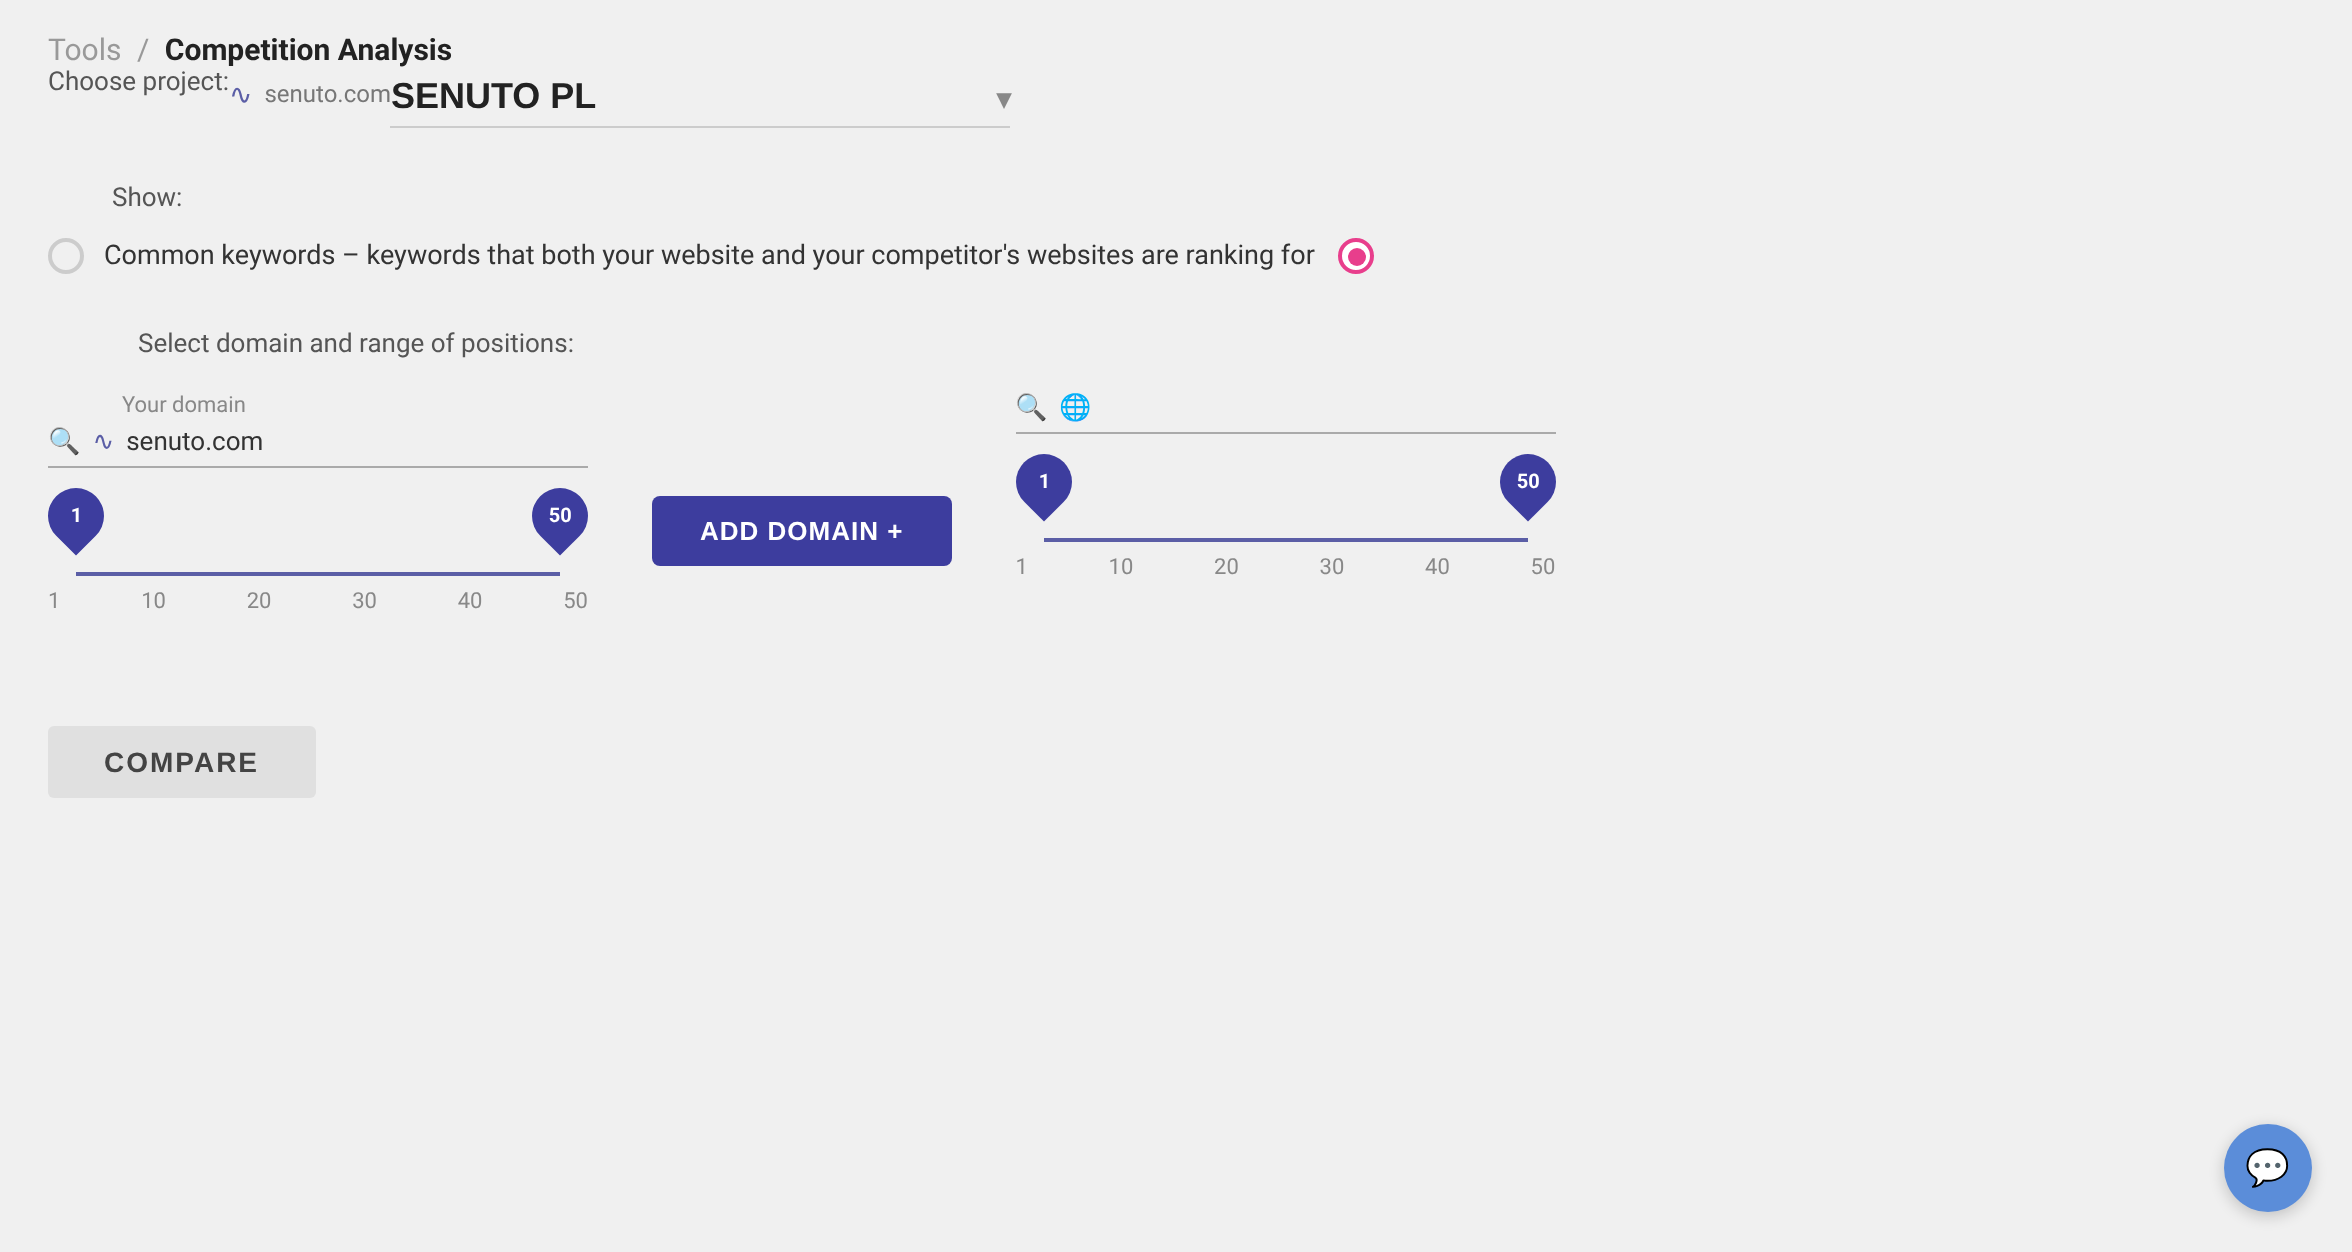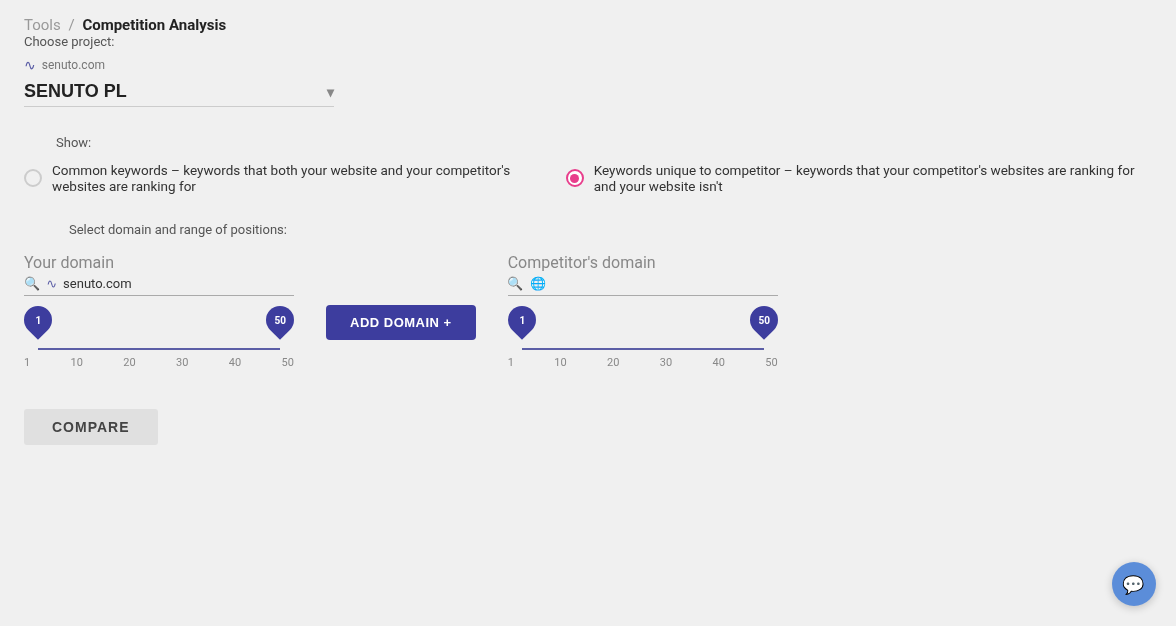--- a/index.html
+++ b/index.html
@@ -28,21 +28,20 @@
     }
 
     .section-label {
       font-size: 13px;
       color: #555;
       margin-bottom: 8px;
     }
 
     .project-selector {
       display: flex;
-      flex-direction: column;
       margin-bottom: 28px;
     }
     .project-inner {
       display: flex;
       align-items: center;
       gap: 6px;
       margin-bottom: 4px;
     }
     .project-icon {
       color: #5b5ea6;
@@ -123,23 +122,24 @@
       color: #555;
       margin-bottom: 16px;
       margin-left: 45px;
     }
     .domain-block {
       display: flex;
       flex-direction: column;
       position: relative;
     }
     .domain-sub-label {
-      font-size: 16px;
+      font-size: 11px;
       color: #888;
       margin-bottom: 4px;
+      margin-left: 37px;
     }
     .domain-input-row {
       display: flex;
       align-items: center;
       gap: 6px;
       border-bottom: 1px solid #aaa;
       padding-bottom: 4px;
       width: 270px;
     }
     .search-icon-sm {
@@ -213,21 +213,21 @@
     .compare-btn {
       background: #e0e0e0;
       color: #444;
       border: none;
       padding: 10px 28px;
       font-size: 14px;
       font-weight: 600;
       border-radius: 3px;
       cursor: pointer;
       letter-spacing: 1px;
-      margin-top: 4px;
+      margin-top: 20px;
     }
 
     .chat-widget {
       position: fixed;
       bottom: 20px;
       right: 20px;
       width: 44px;
       height: 44px;
       border-radius: 50%;
       background: #5b8dd9;
@@ -277,21 +277,20 @@
     <div class="show-label">Show:</div>
     <div class="radio-group">
 
       <label class="radio-item">
         <div class="radio-circle"></div>
         <span>Common keywords – keywords that both your website and your competitor's websites are ranking for</span>
       </label>
 
       <label class="radio-item">
         <div class="radio-circle selected"></div>
-        <span>Keywords unique to competitor – keywords that your competitor's websites are ranking for and your website isn't</span>
       </label>
 
 
     </div>
   </div>
 
   
   <div class="domain-section">
     <div class="domain-section-label">Select domain and range of positions:</div>
 
@@ -327,21 +326,20 @@
             <span>50</span>
           </div>
         </div>
       </div>
 
       <div style="display:flex; flex-direction:column; align-items:center; padding-top: 32px; justify-content: flex-end;">
         <button class="add-domain-btn">ADD DOMAIN +</button>
       </div>
 
       <div class="domain-block">
-        <div class="domain-sub-label">Competitor's domain</div>
         <div class="domain-input-row">
           <span class="search-icon-sm">🔍</span>
           <span class="domain-globe">🌐</span>
         </div>
 
         <div class="slider-container">
           <div style="position:relative; height: 30px;">
 
             <div class="slider-handle handle-left">
               <span class="slider-handle-value">1</span>

